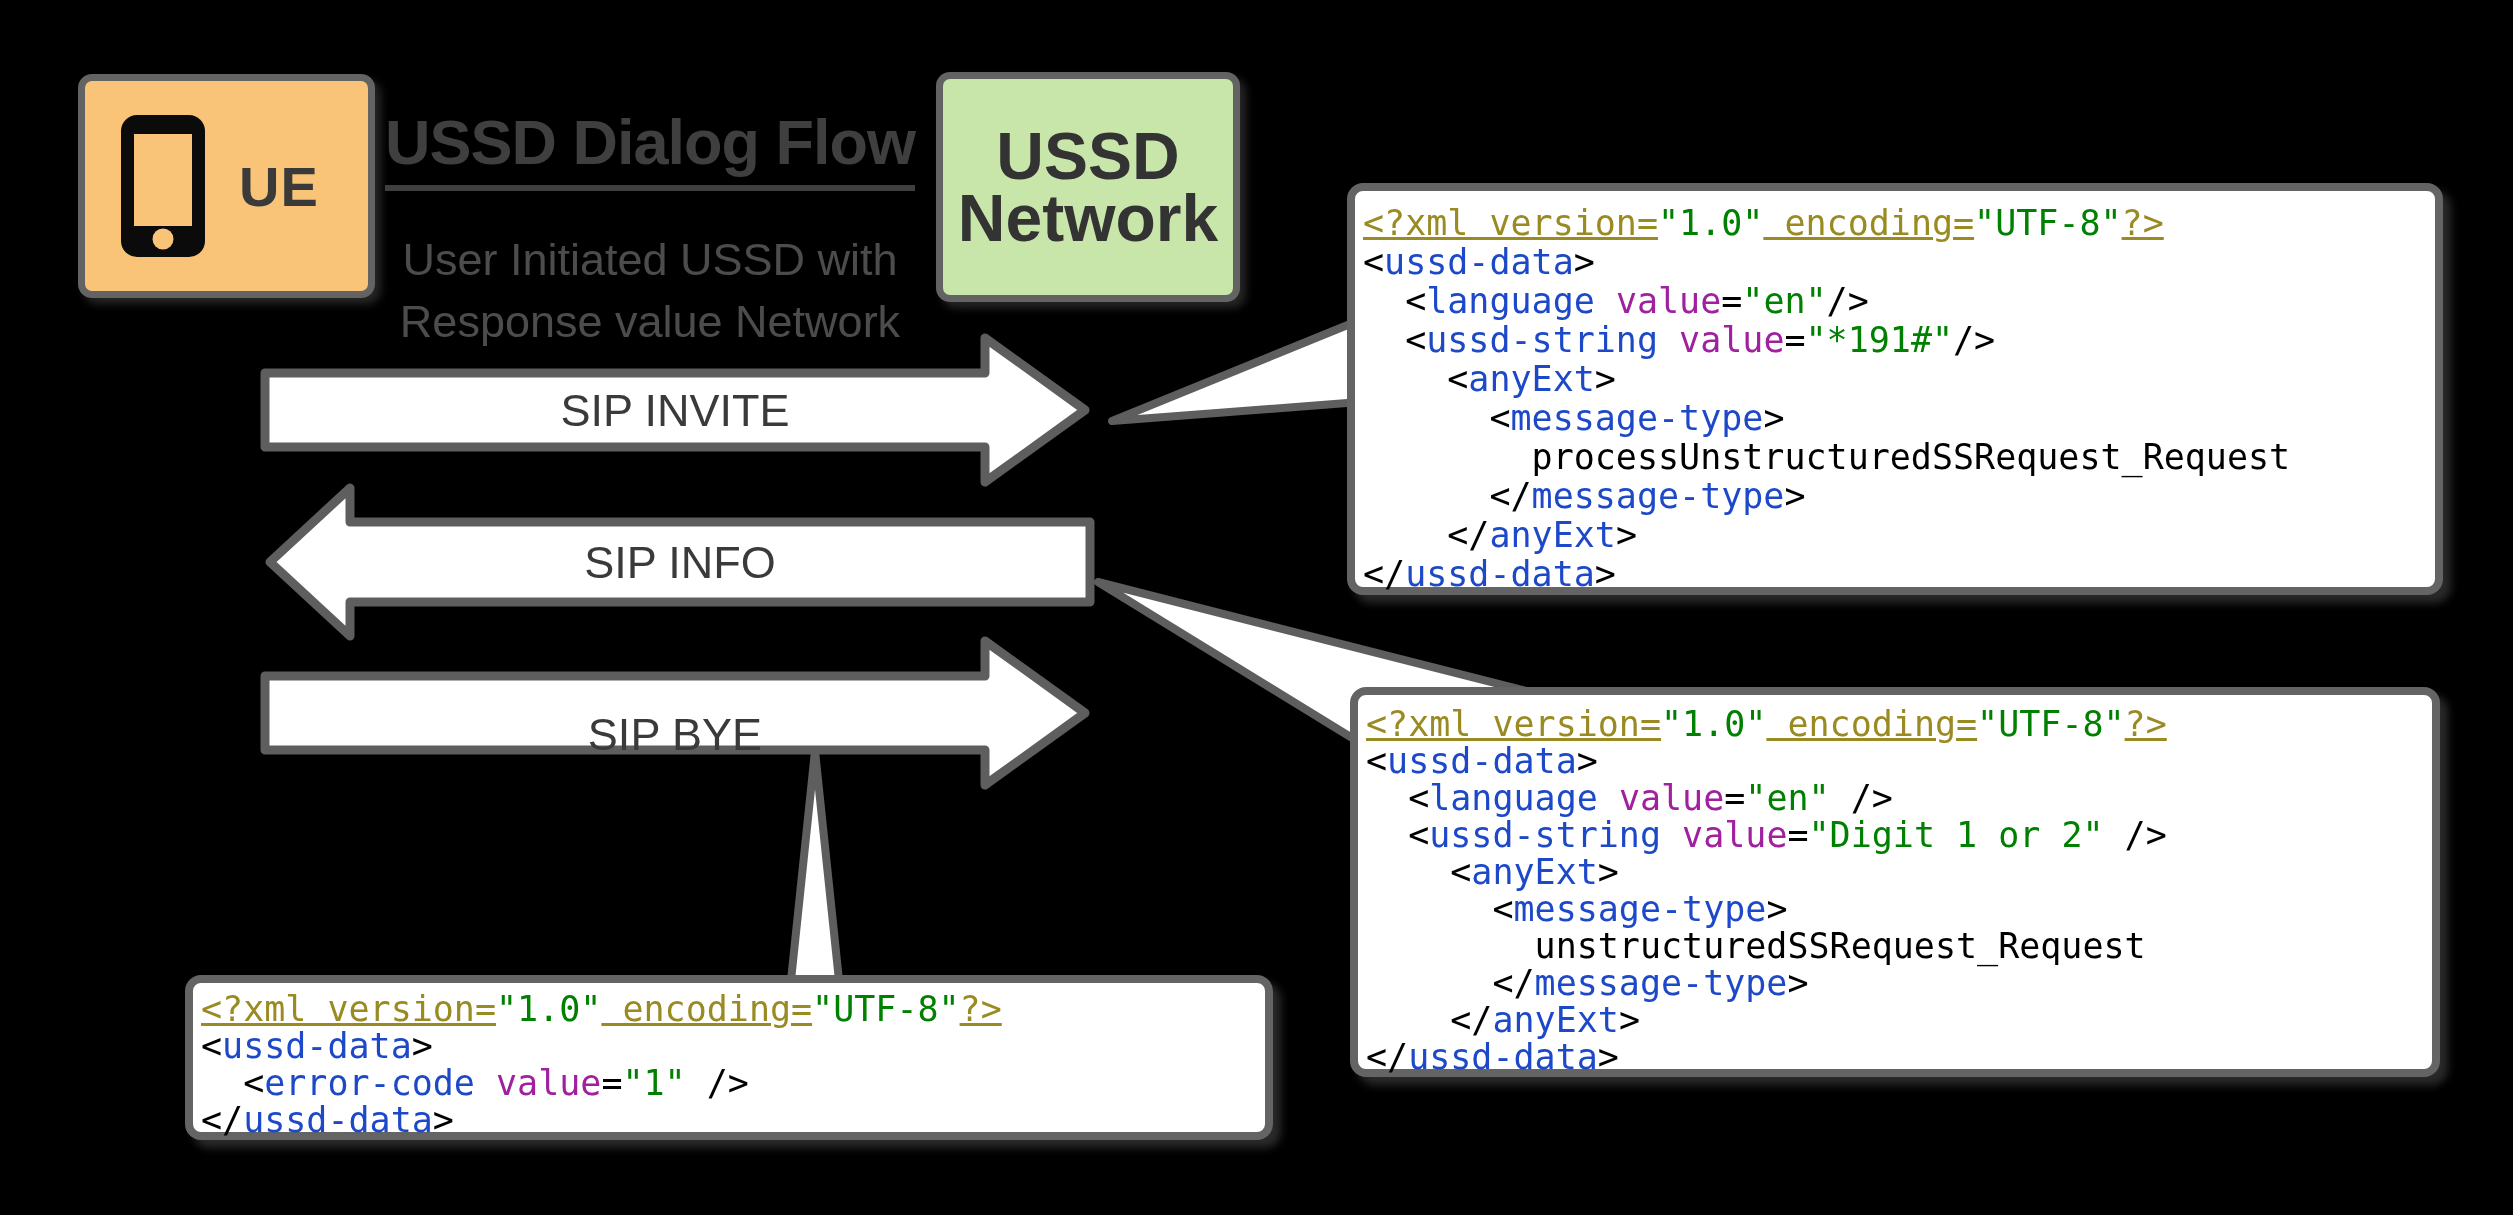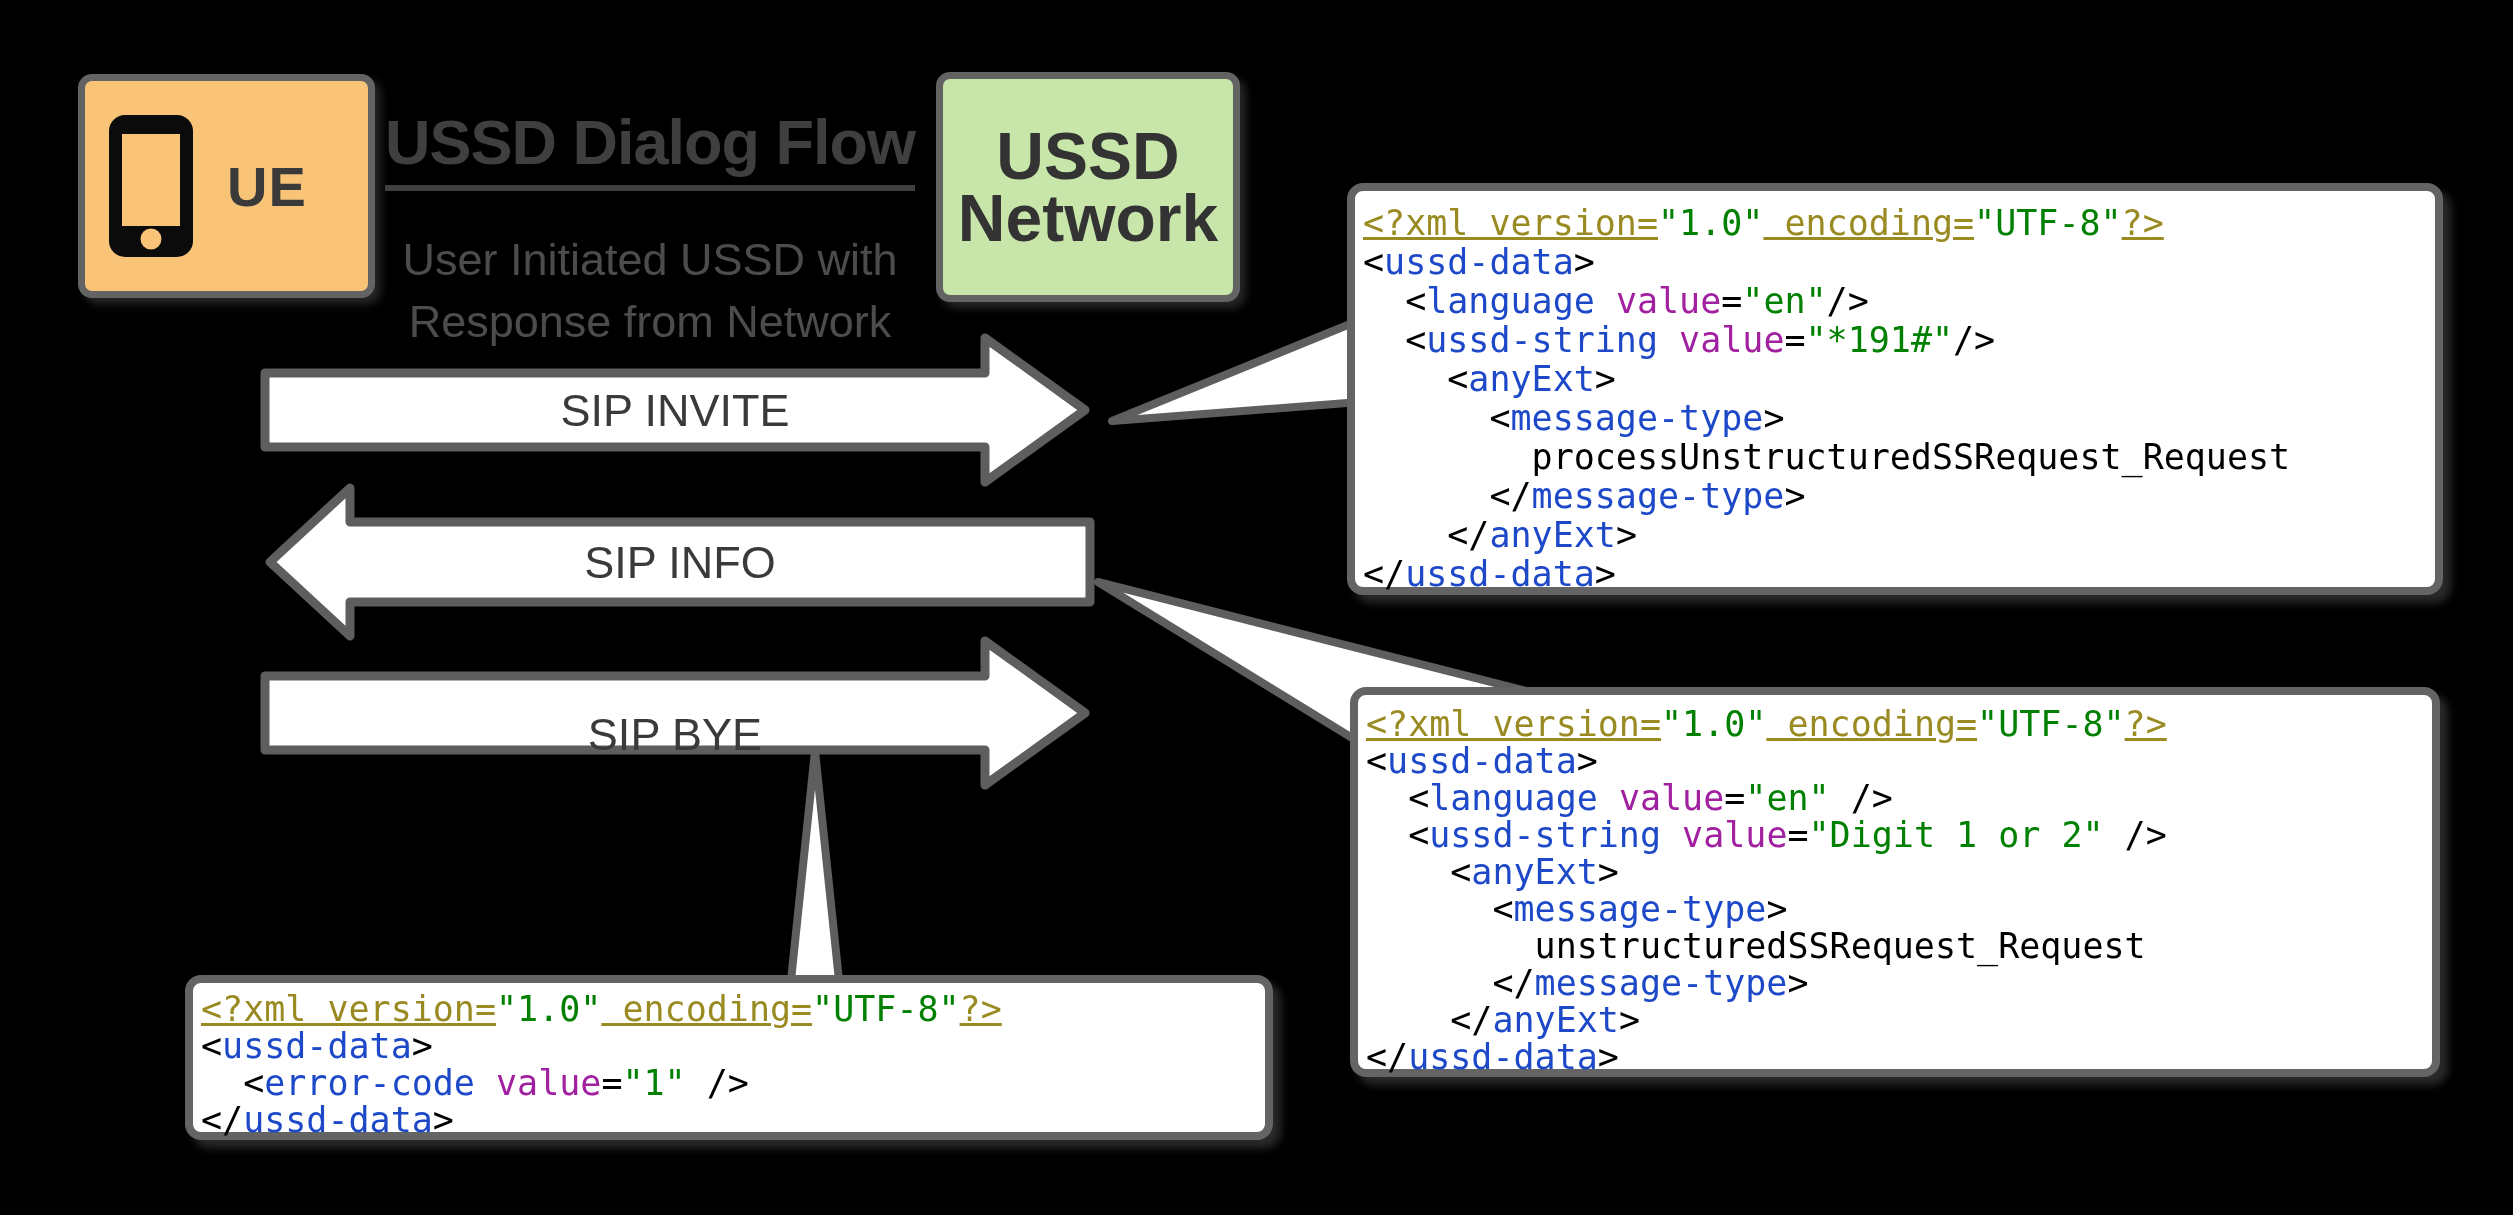--- a/index.html
+++ b/index.html
@@ -4,21 +4,21 @@
 <style>
   html,body{margin:0;padding:0;background:#000;}
   body{width:2513px;height:1215px;position:relative;font-family:"Liberation Sans",sans-serif;overflow:hidden;}
   #stage{position:absolute;left:0;top:0;width:2513px;height:1215px;}
   #shapes{position:absolute;left:0;top:0;z-index:1;}
 
   
   .entity{position:absolute;box-sizing:border-box;border:7px solid #636363;border-radius:14px;z-index:3;
           display:flex;align-items:center;justify-content:center;
           box-shadow:6px 6px 8px rgba(110,110,110,0.35);}
-  #ue-box{left:78px;top:74px;width:297px;height:224px;background:#F9C478;justify-content:flex-start;padding-left:24px;gap:34px;}
+  #ue-box{left:78px;top:74px;width:297px;height:224px;background:#F9C478;justify-content:flex-start;padding-left:36px;gap:34px;}
   #ue-label{font-size:56px;font-weight:bold;color:#3A3A3A;letter-spacing:1px;}
   #gateway-box{left:936px;top:72px;width:304px;height:230px;background:#C8E5AA;flex-direction:column;}
   .gateway-line{font-size:66px;font-weight:bold;color:#333;line-height:62px;text-align:center;}
 
   
   #title-block{position:absolute;left:330px;top:94px;width:640px;text-align:center;z-index:3;}
   #main-title{display:inline-block;font-size:63px;font-weight:bold;color:#3F3F3F;letter-spacing:-1px;
               border-bottom:6px solid #3F3F3F;padding-bottom:7px;margin:12px;}
   #subtitle{margin-top:26px;font-size:45px;color:#4C4C4C;line-height:62px;}
 
@@ -68,21 +68,21 @@
       <rect x="13" y="19" width="58" height="92" fill="#F9C478"></rect>
       <circle cx="42" cy="124" r="10.5" fill="#F9C478"></circle>
     </svg>
     <span id="ue-label">UE</span>
   </div>
 
   <div id="title-block">
     <h1 id="main-title">USSD Dialog Flow</h1>
     <div id="subtitle">
       <div>User Initiated USSD with</div>
-      <div>Response from Network</div>
+      <div>Response value Network</div>
     </div>
   </div>
 
   <div class="entity" id="gateway-box">
     <div class="gateway-line">USSD</div>
     <div class="gateway-line">Network</div>
   </div>
 
   <div class="arrow-label" id="label-invite">SIP INVITE</div>
   <div class="arrow-label" id="label-info">SIP INFO</div>

